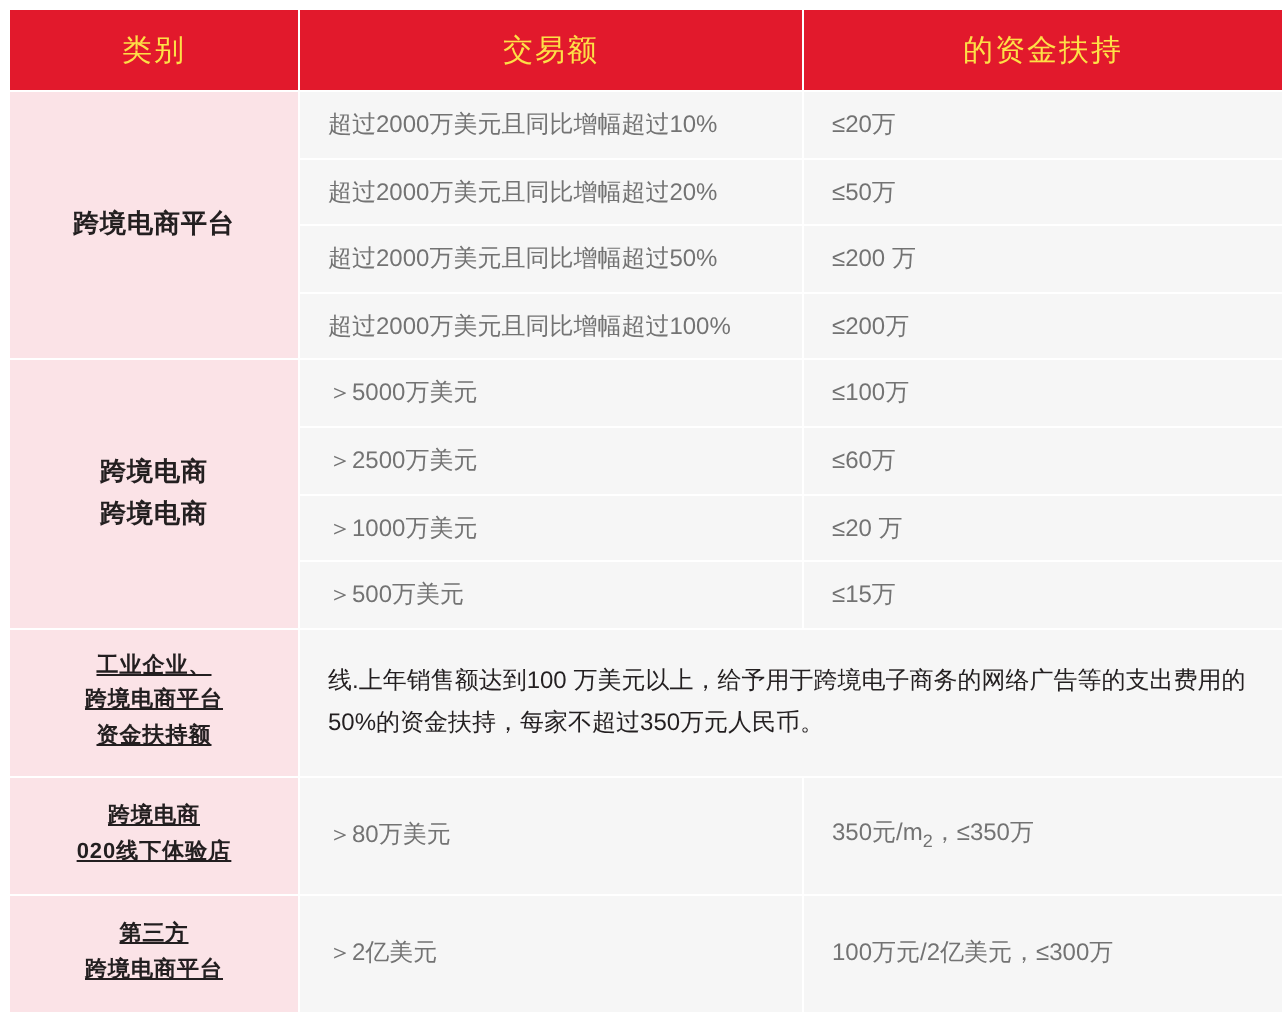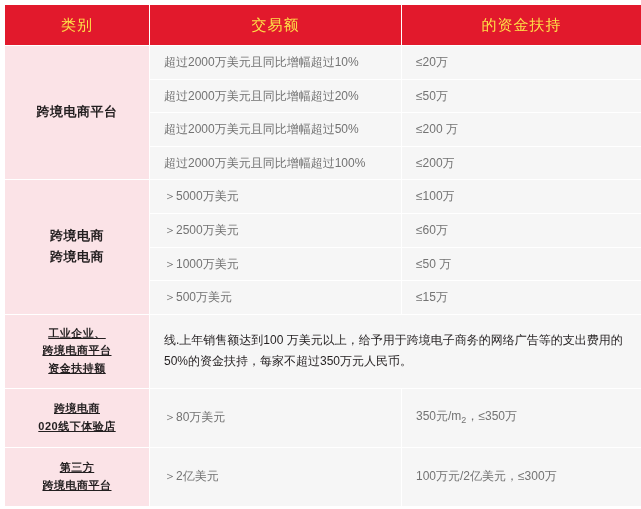--- a/index.html
+++ b/index.html
@@ -129,21 +129,21 @@
         </td>
         <td class="val">＞5000万美元</td>
         <td class="val">≤100万</td>
       </tr>
       <tr>
         <td class="val">＞2500万美元</td>
         <td class="val">≤60万</td>
       </tr>
       <tr>
         <td class="val">＞1000万美元</td>
-        <td class="val">≤50 万</td>
+        <td class="val">≤20 万</td>
       </tr>
       <tr>
         <td class="val">＞500万美元</td>
         <td class="val">≤15万</td>
       </tr>
 
       <tr>
         <td class="cat small">
           <div>工业企业、</div>
           <div>跨境电商平台</div>

